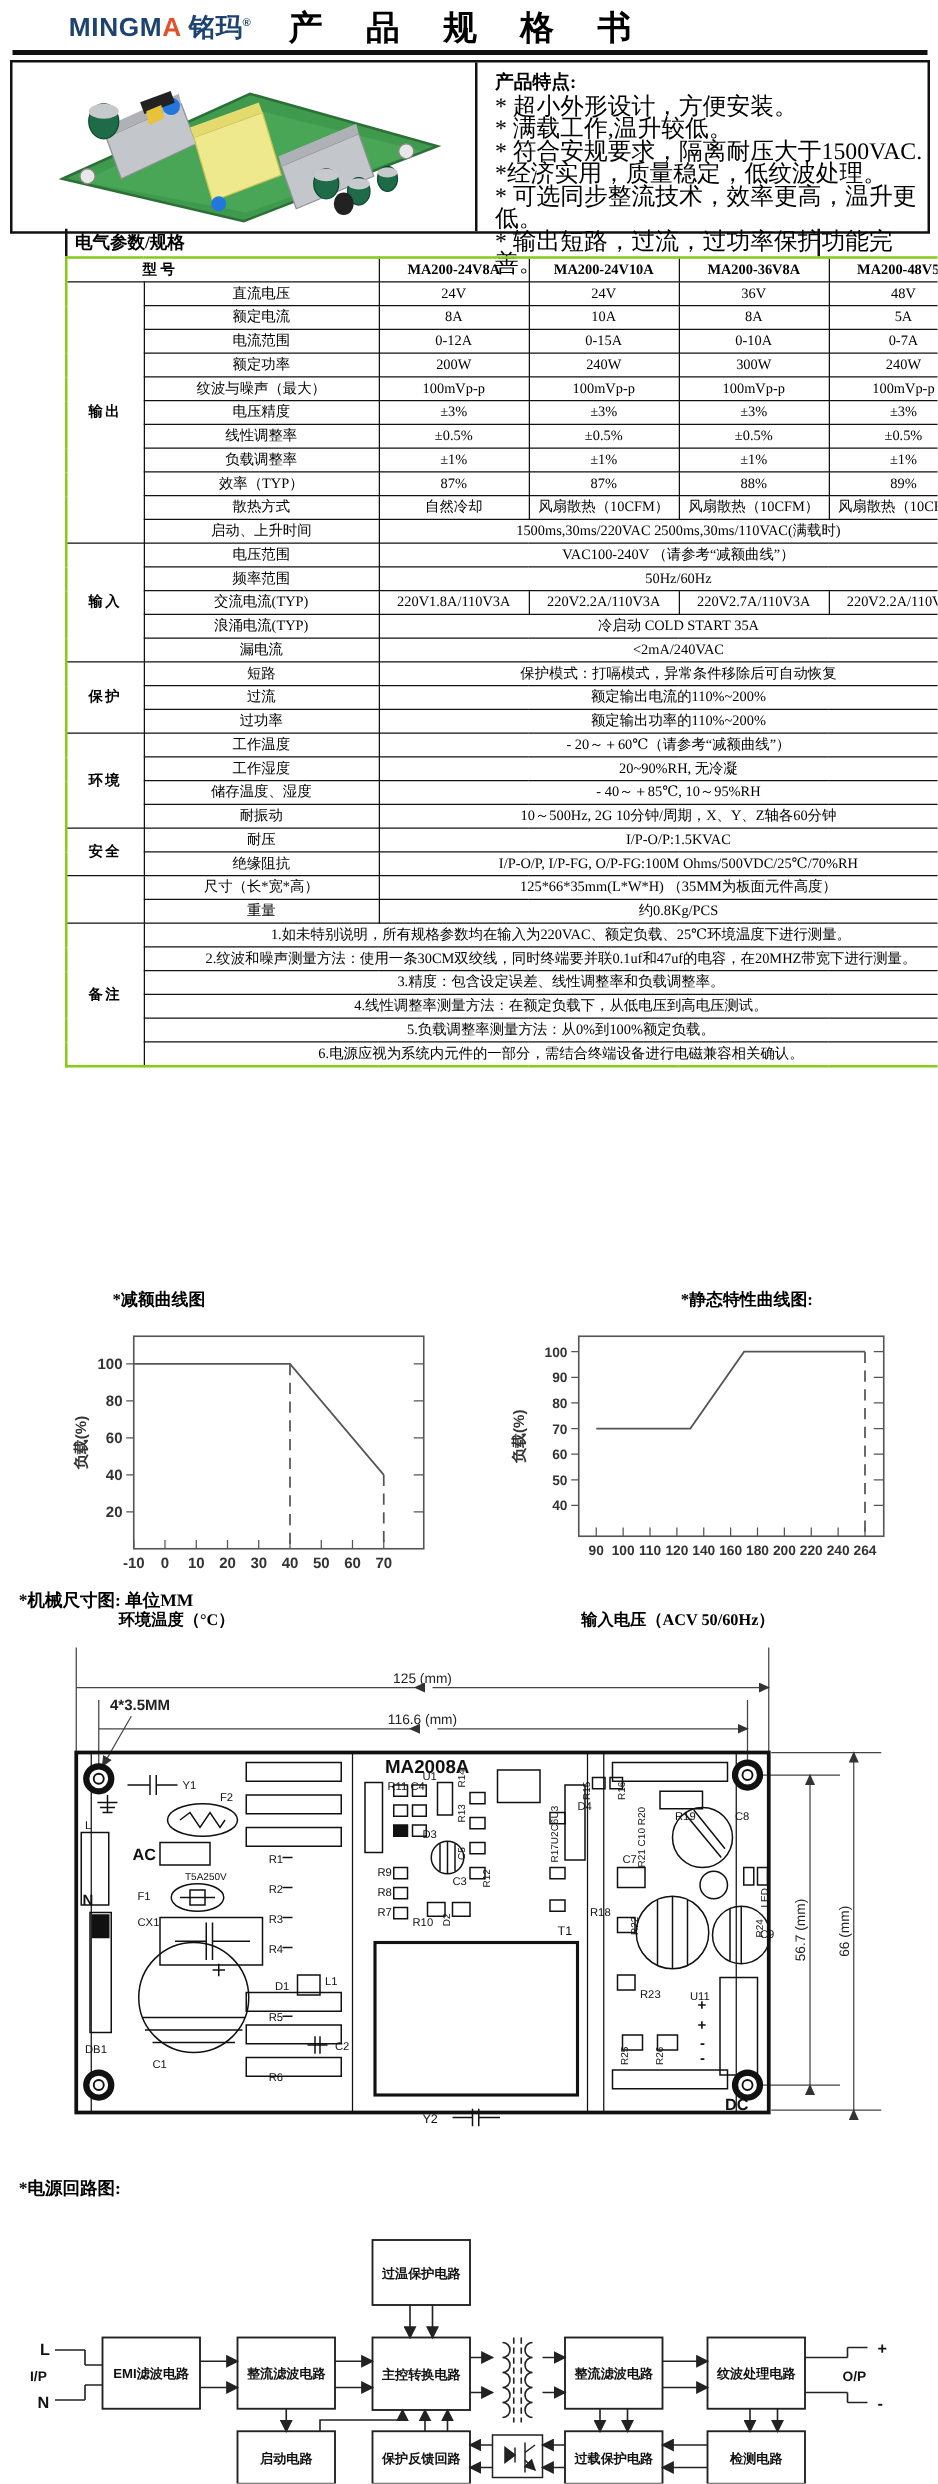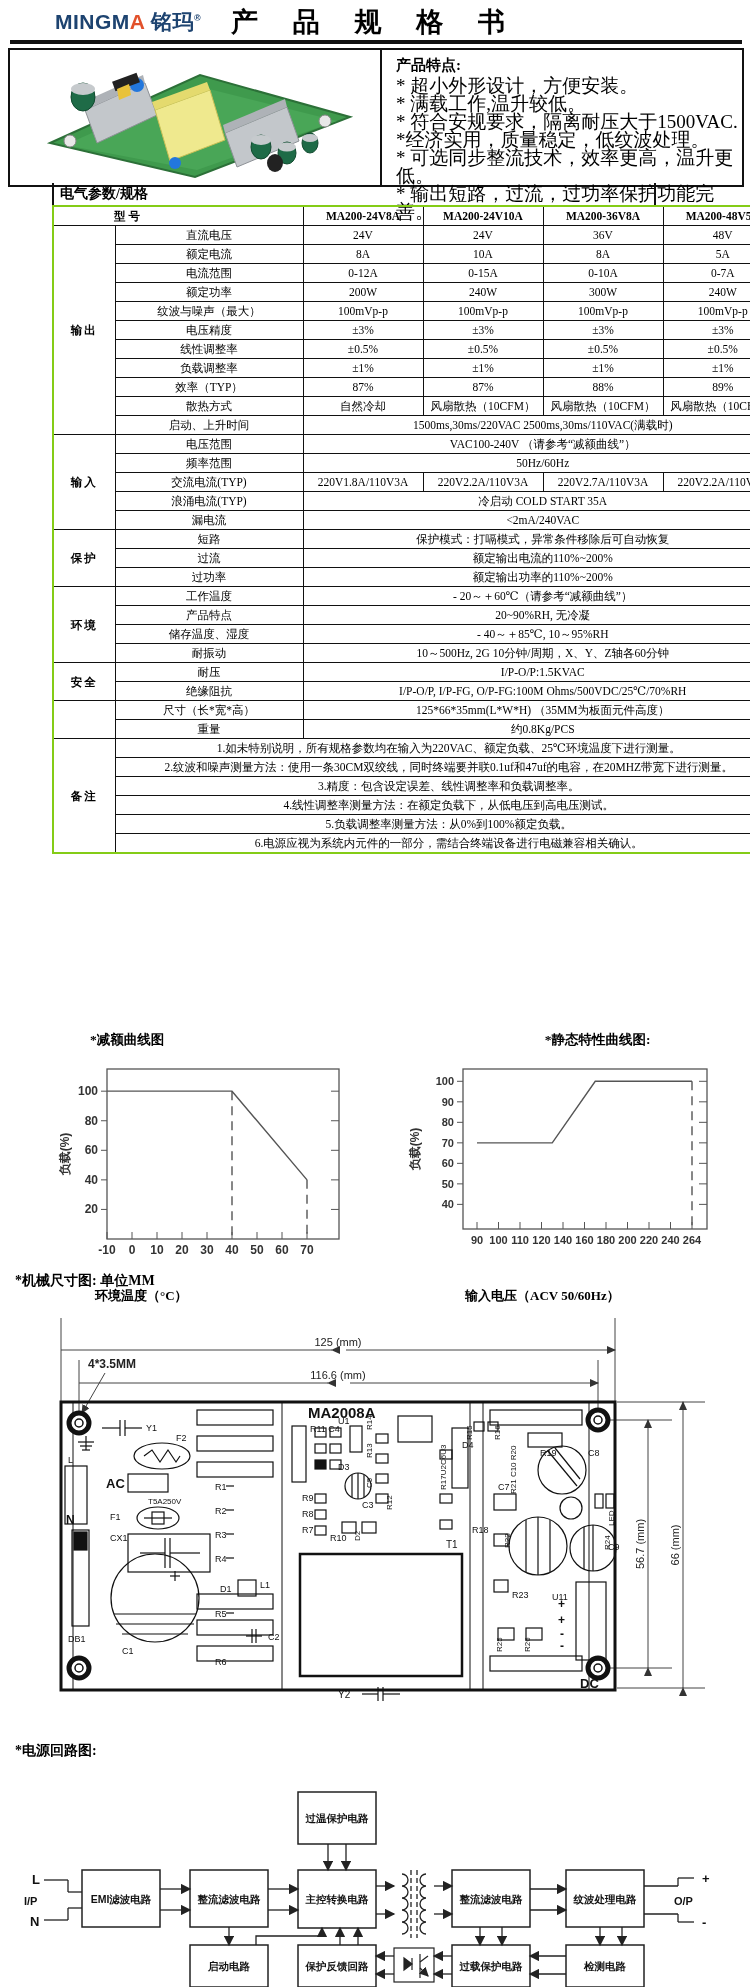--- a/index.html
+++ b/index.html
@@ -236,21 +236,21 @@
         <tr>
           <td class="n">过功率</td>
           <td colspan="4" class="s">额定输出功率的110%~200%</td>
         </tr>
         <tr>
           <td class="g" rowspan="4">环境</td>
           <td class="n">工作温度</td>
           <td colspan="4" class="s">- 20～＋60℃（请参考“减额曲线”）</td>
         </tr>
         <tr>
-          <td class="n">产品特点</td>
+          <td class="n">工作湿度</td>
           <td colspan="4" class="s">20~90%RH, 无冷凝</td>
         </tr>
         <tr>
           <td class="n">储存温度、湿度</td>
           <td colspan="4" class="s">- 40～＋85℃, 10～95%RH</td>
         </tr>
         <tr>
           <td class="n">耐振动</td>
           <td colspan="4" class="s">10～500Hz, 2G  10分钟/周期，X、Y、Z轴各60分钟</td>
         </tr>

